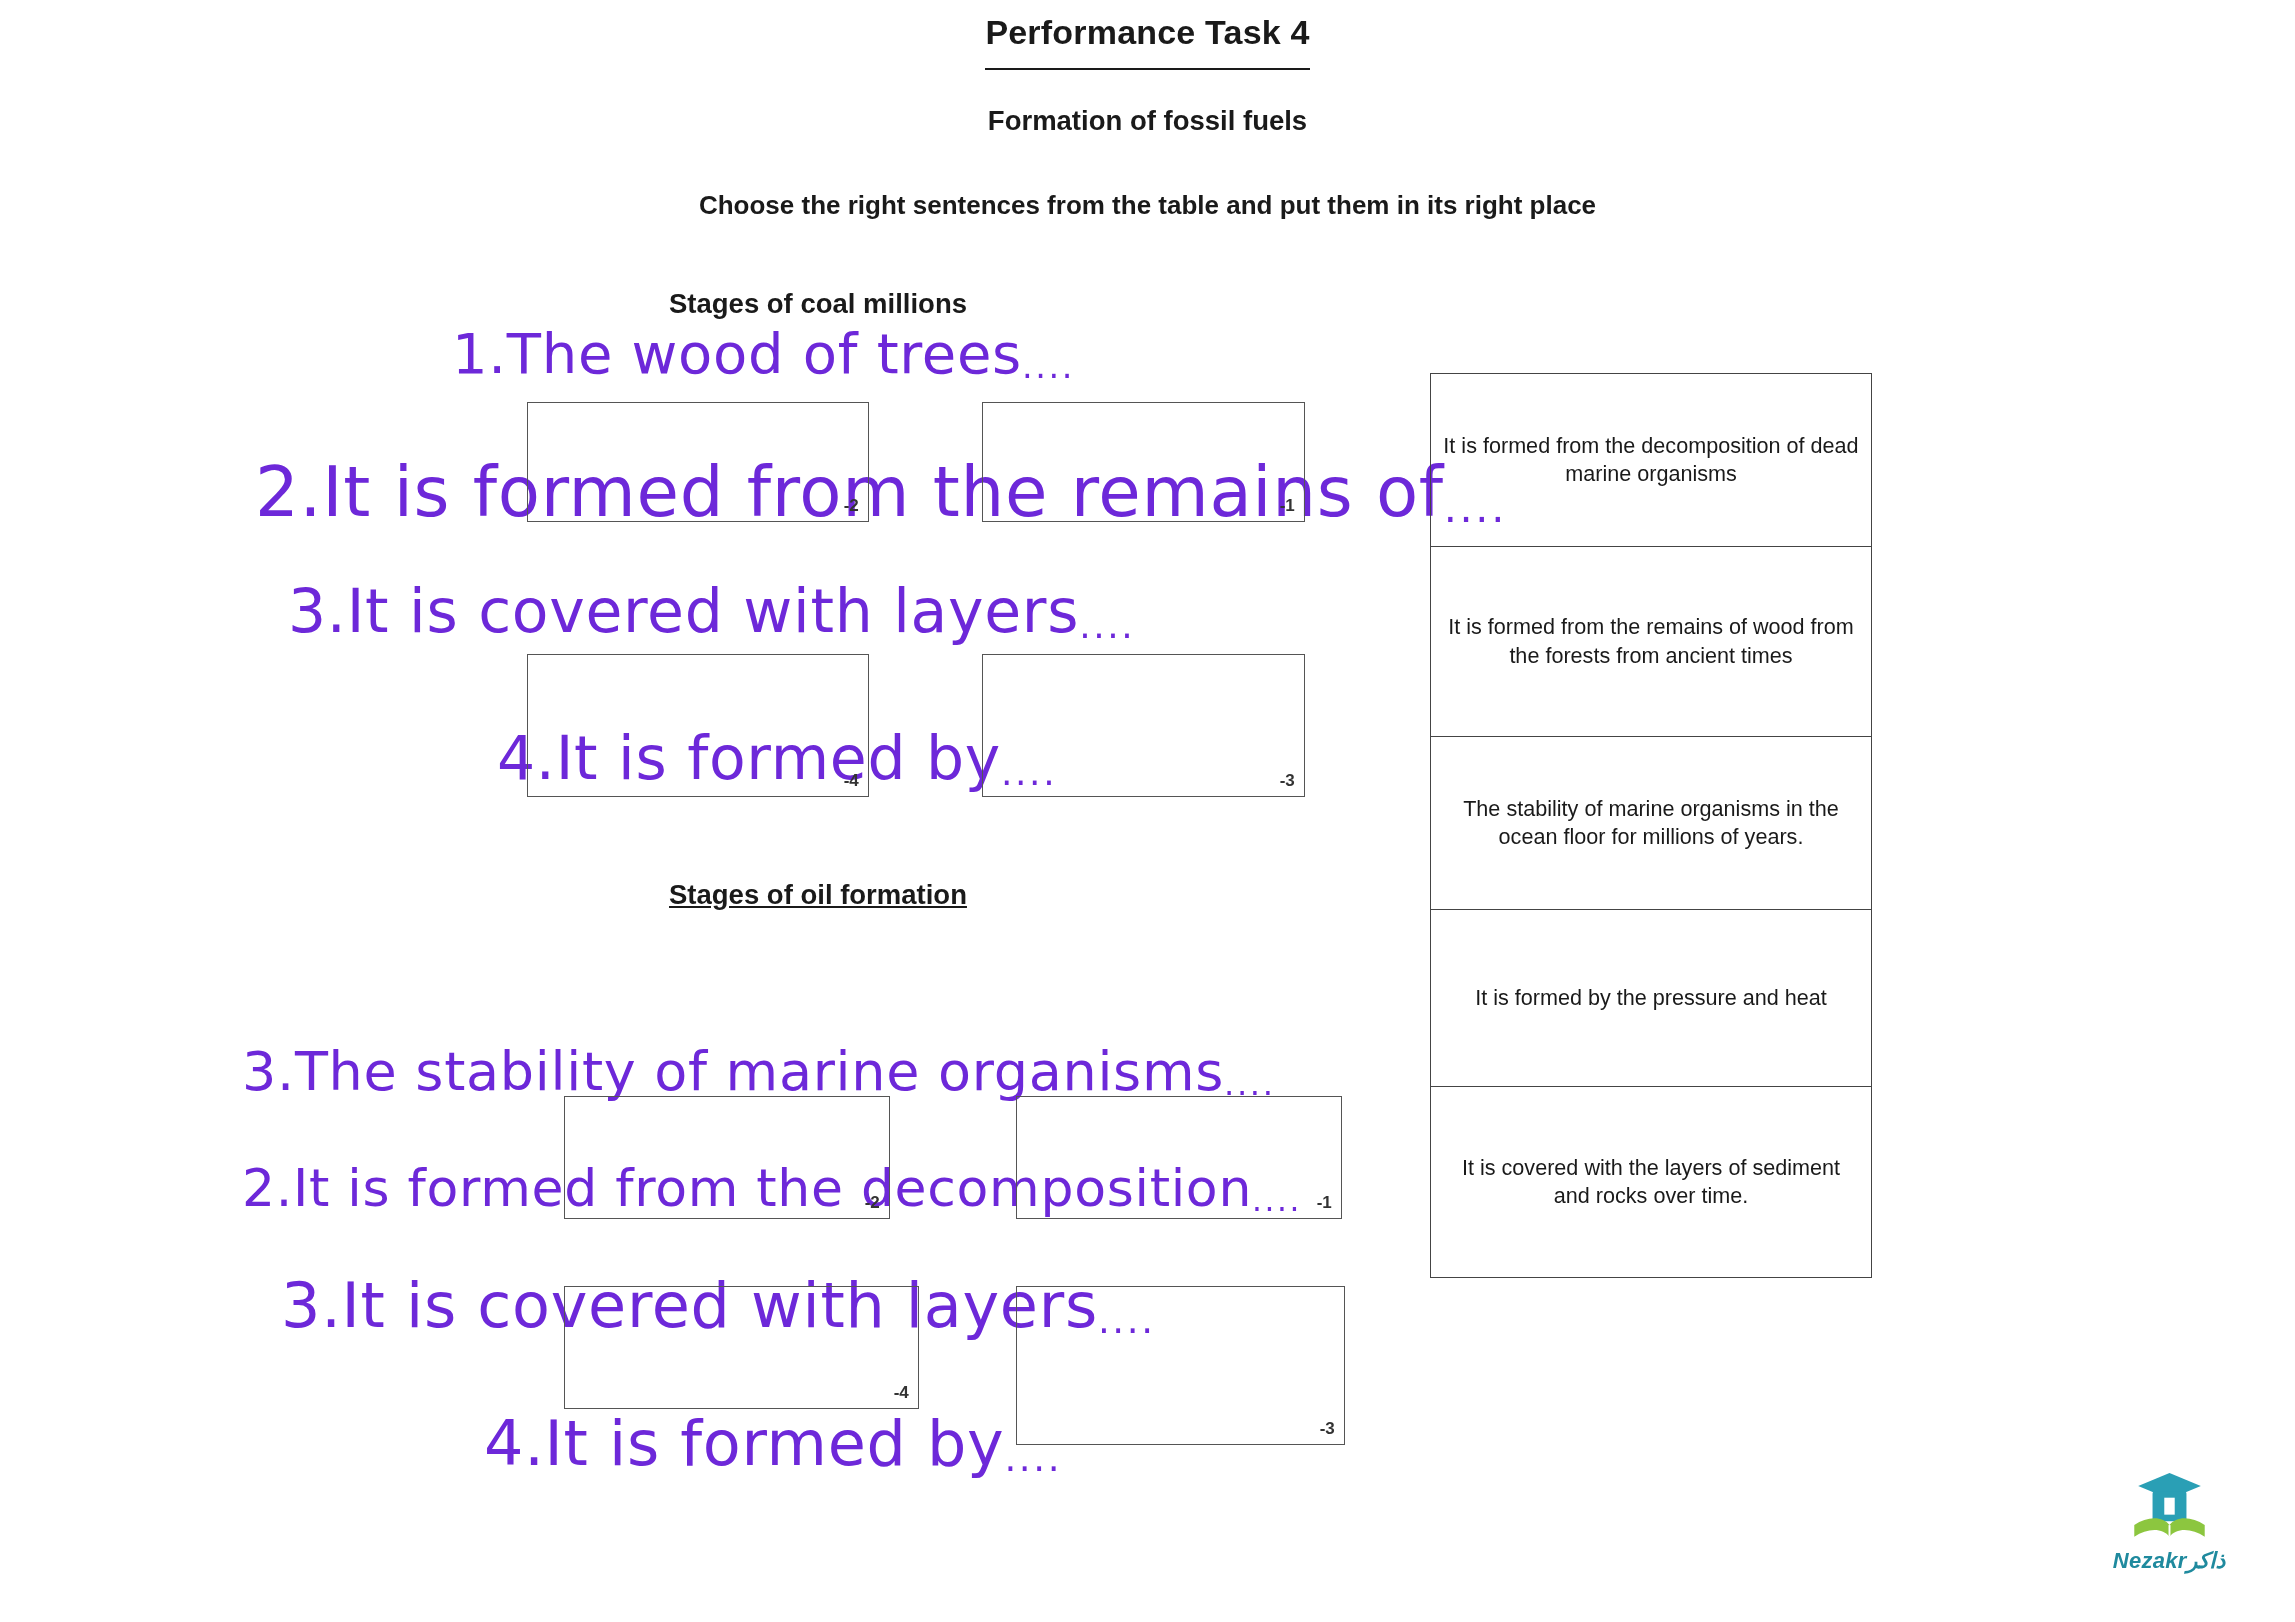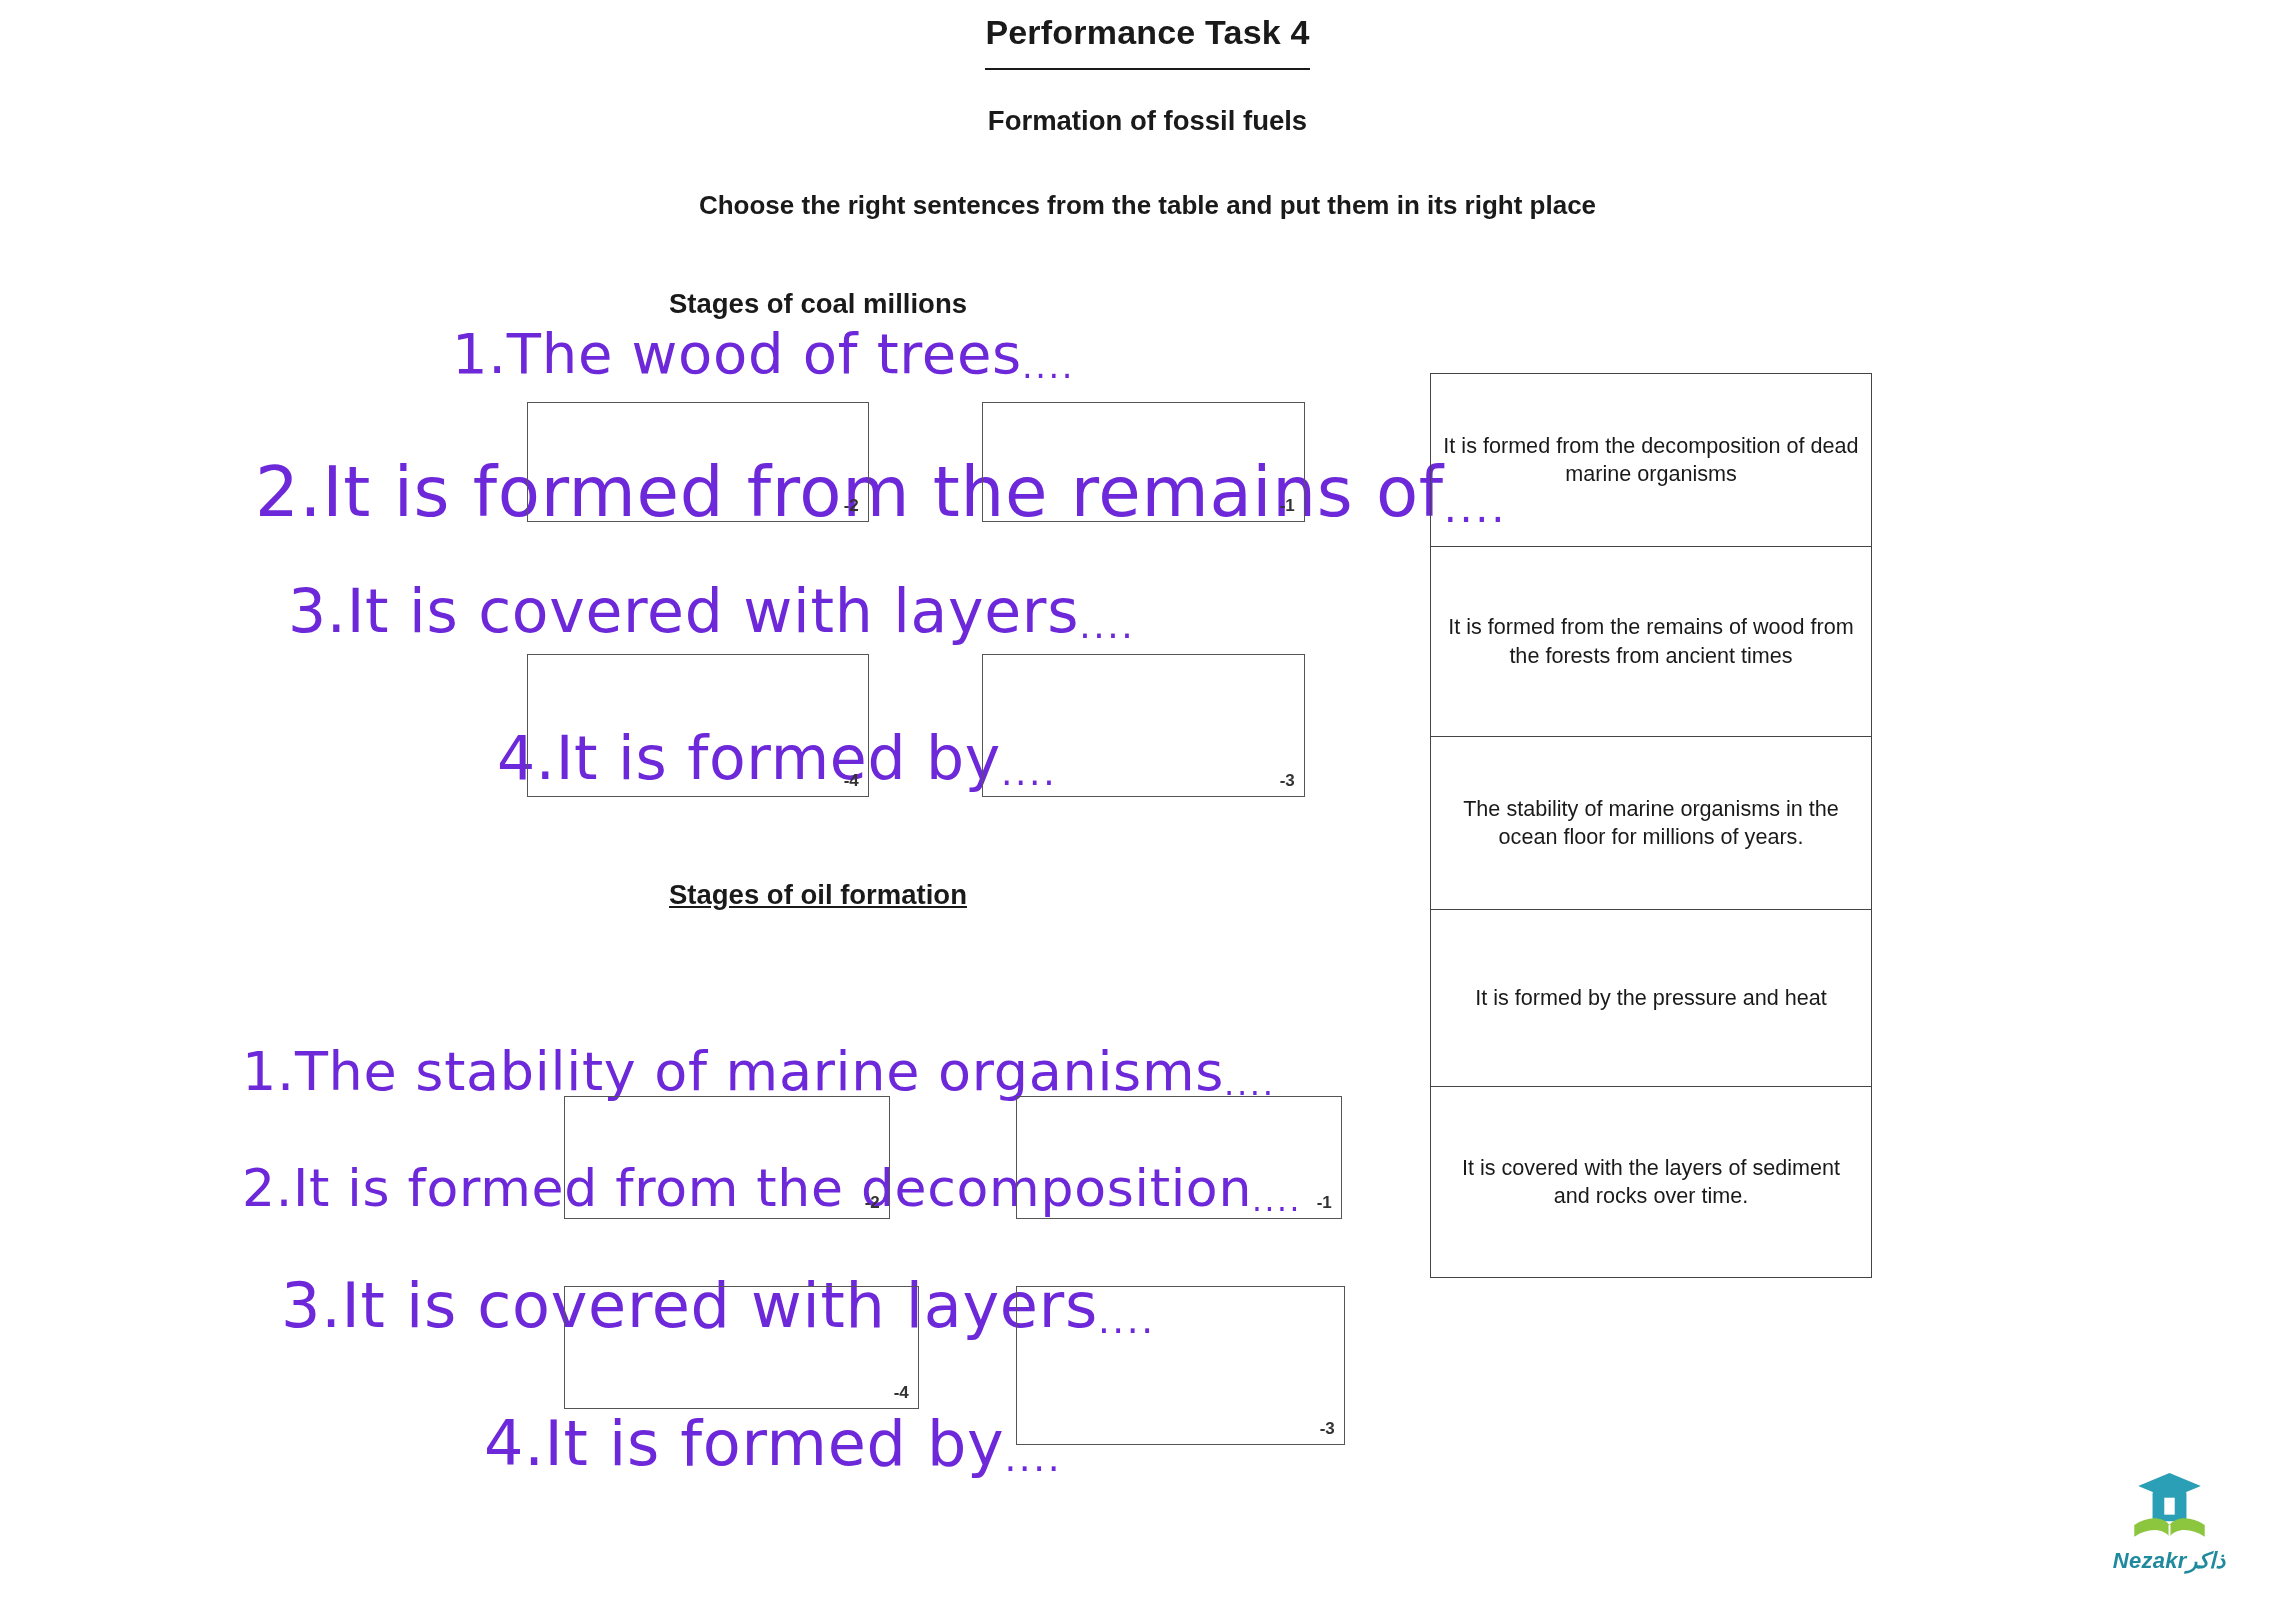--- a/index.html
+++ b/index.html
@@ -201,21 +201,21 @@
 <div class="answer-box" id="box-coal-4">
   <span class="num">-4</span>
 </div>
 <div class="answer-box" id="box-coal-3">
   <span class="num">-3</span>
 </div>
 
 <div class="section-heading" id="heading-oil">Stages of oil formation</div>
 
 <div class="hand" id="oil-line-1">
-  <span>1.The stability of marine organisms</span><span class="dots">....</span>
+  <span>3.The stability of marine organisms</span><span class="dots">....</span>
 </div>
 <div class="hand" id="oil-line-2">
   <span class="struck">2.It is formed from the decomposition</span><span class="dots">....</span>
 </div>
 <div class="hand" id="oil-line-3">
   <span>3.It is covered with layers</span><span class="dots">....</span>
 </div>
 <div class="hand" id="oil-line-4">
   <span class="struck">4.It is formed by</span><span class="dots">....</span>
 </div>

